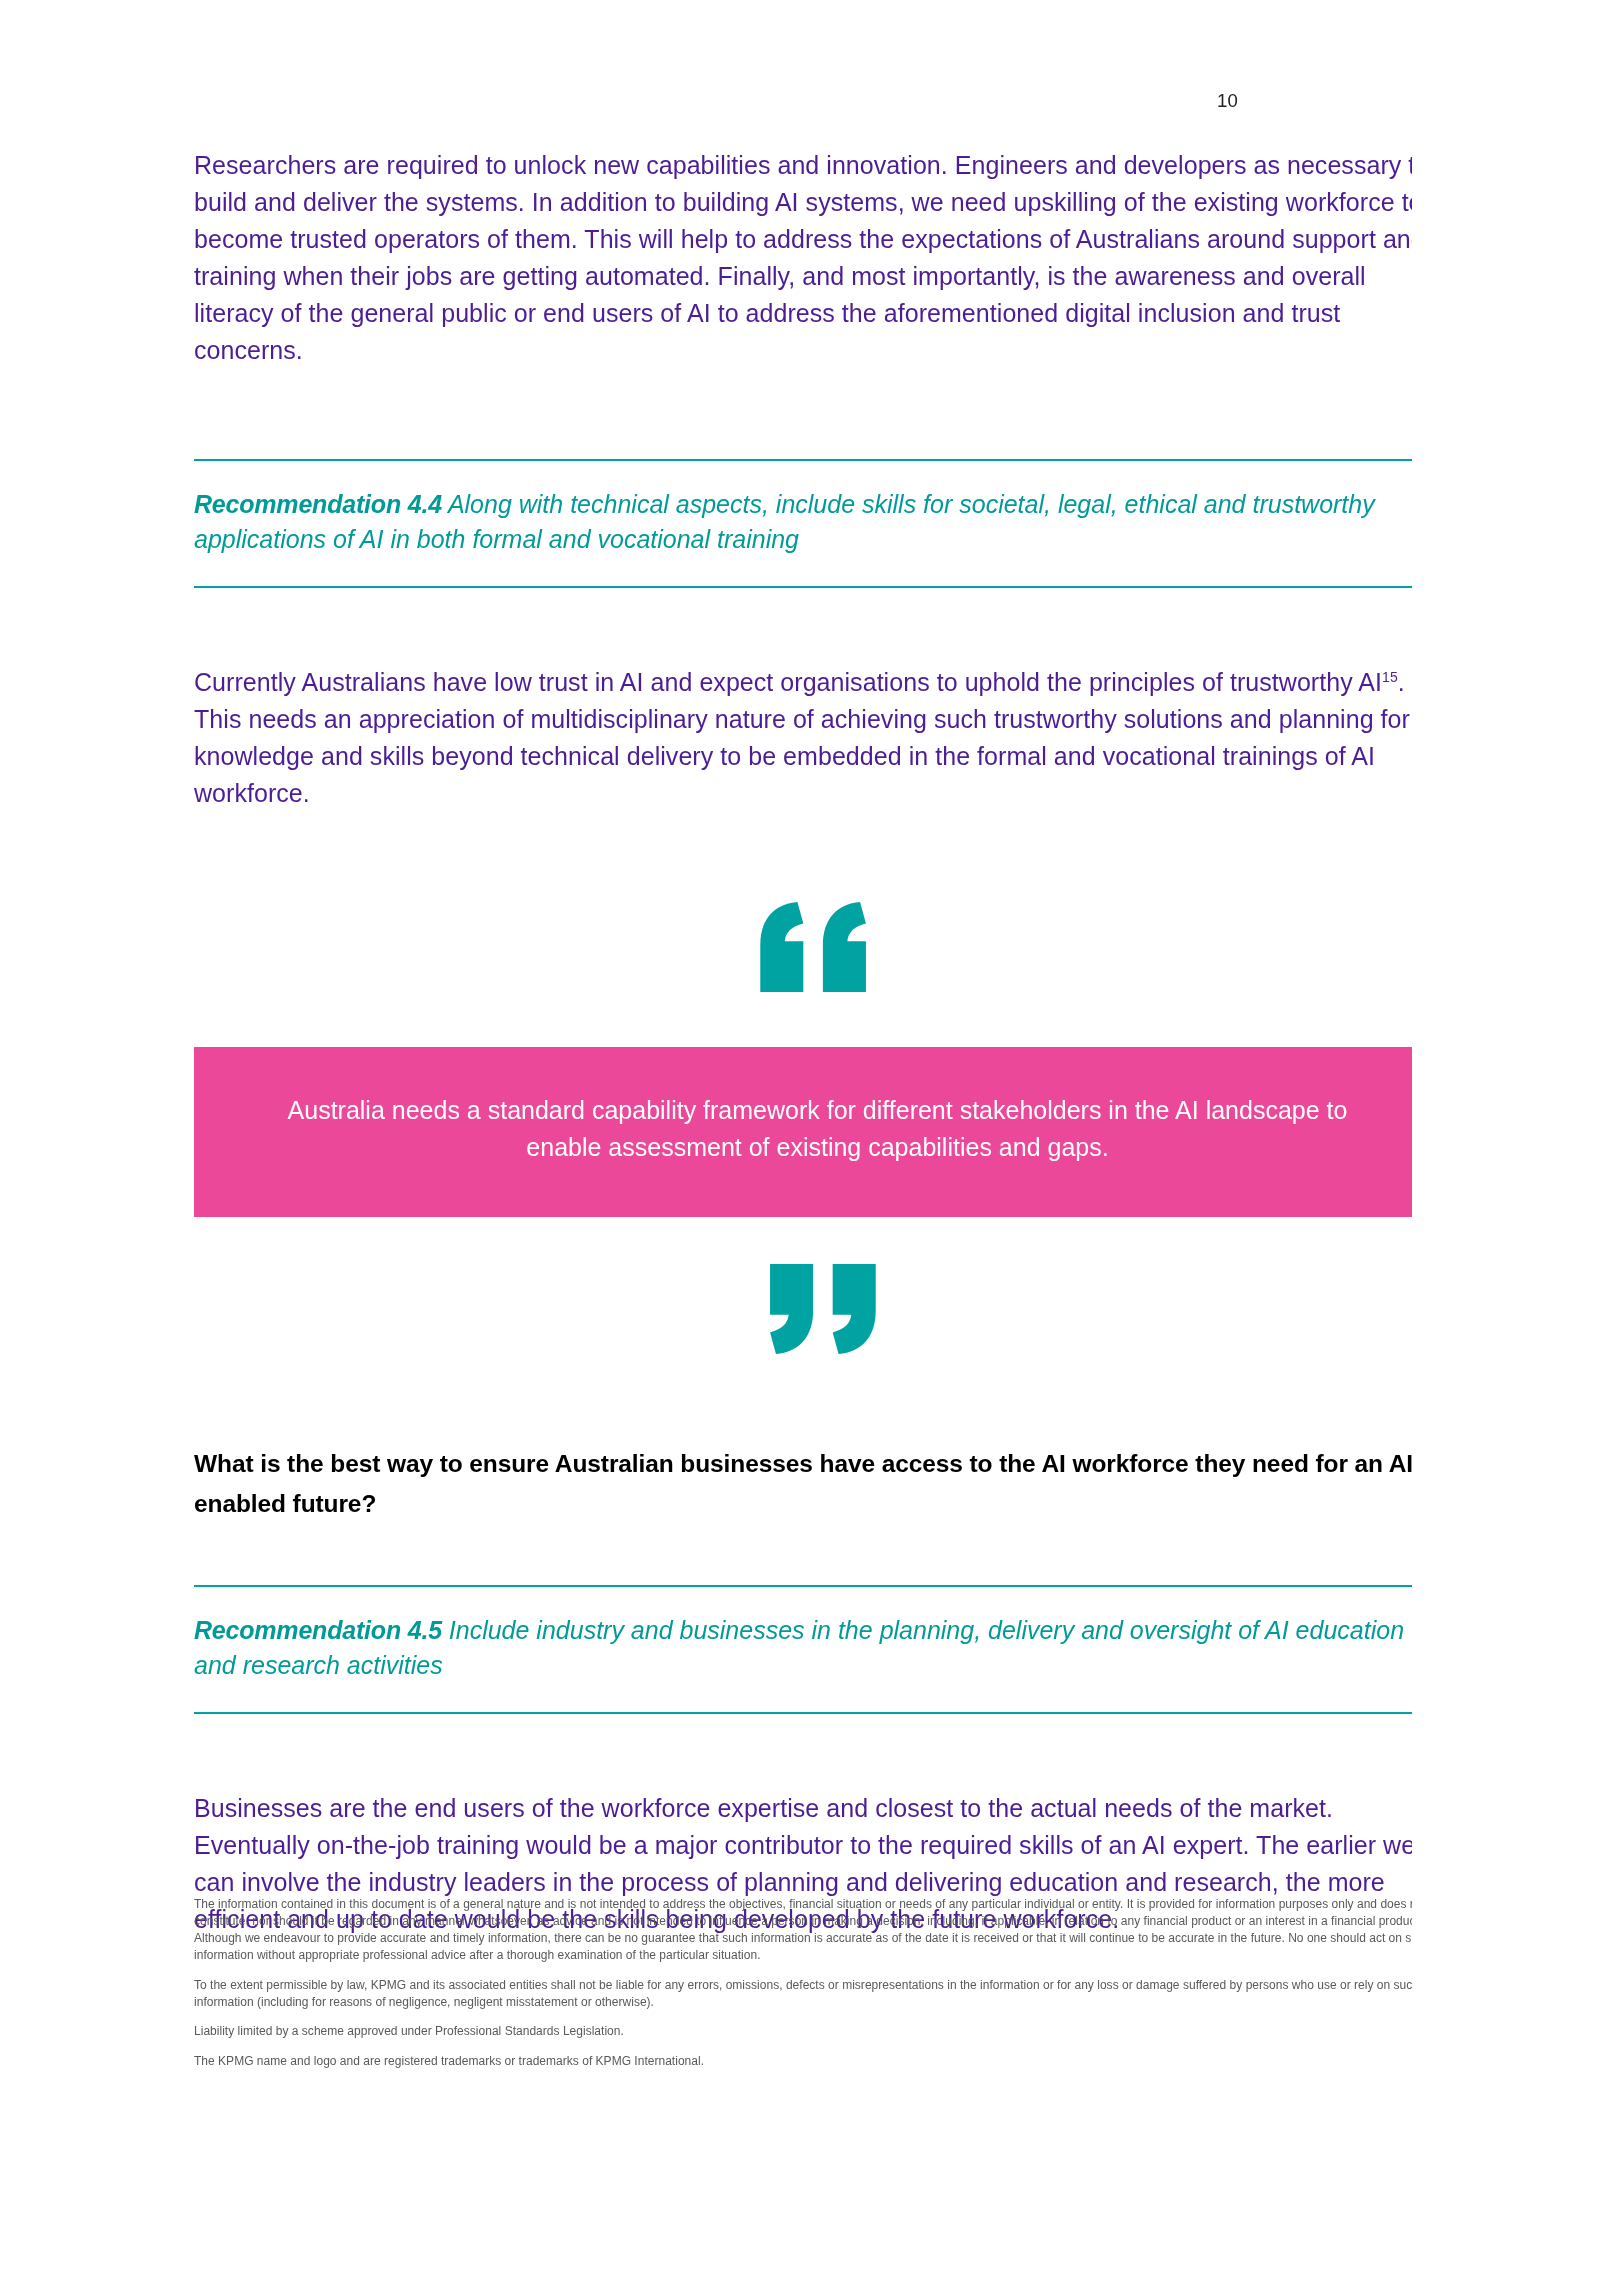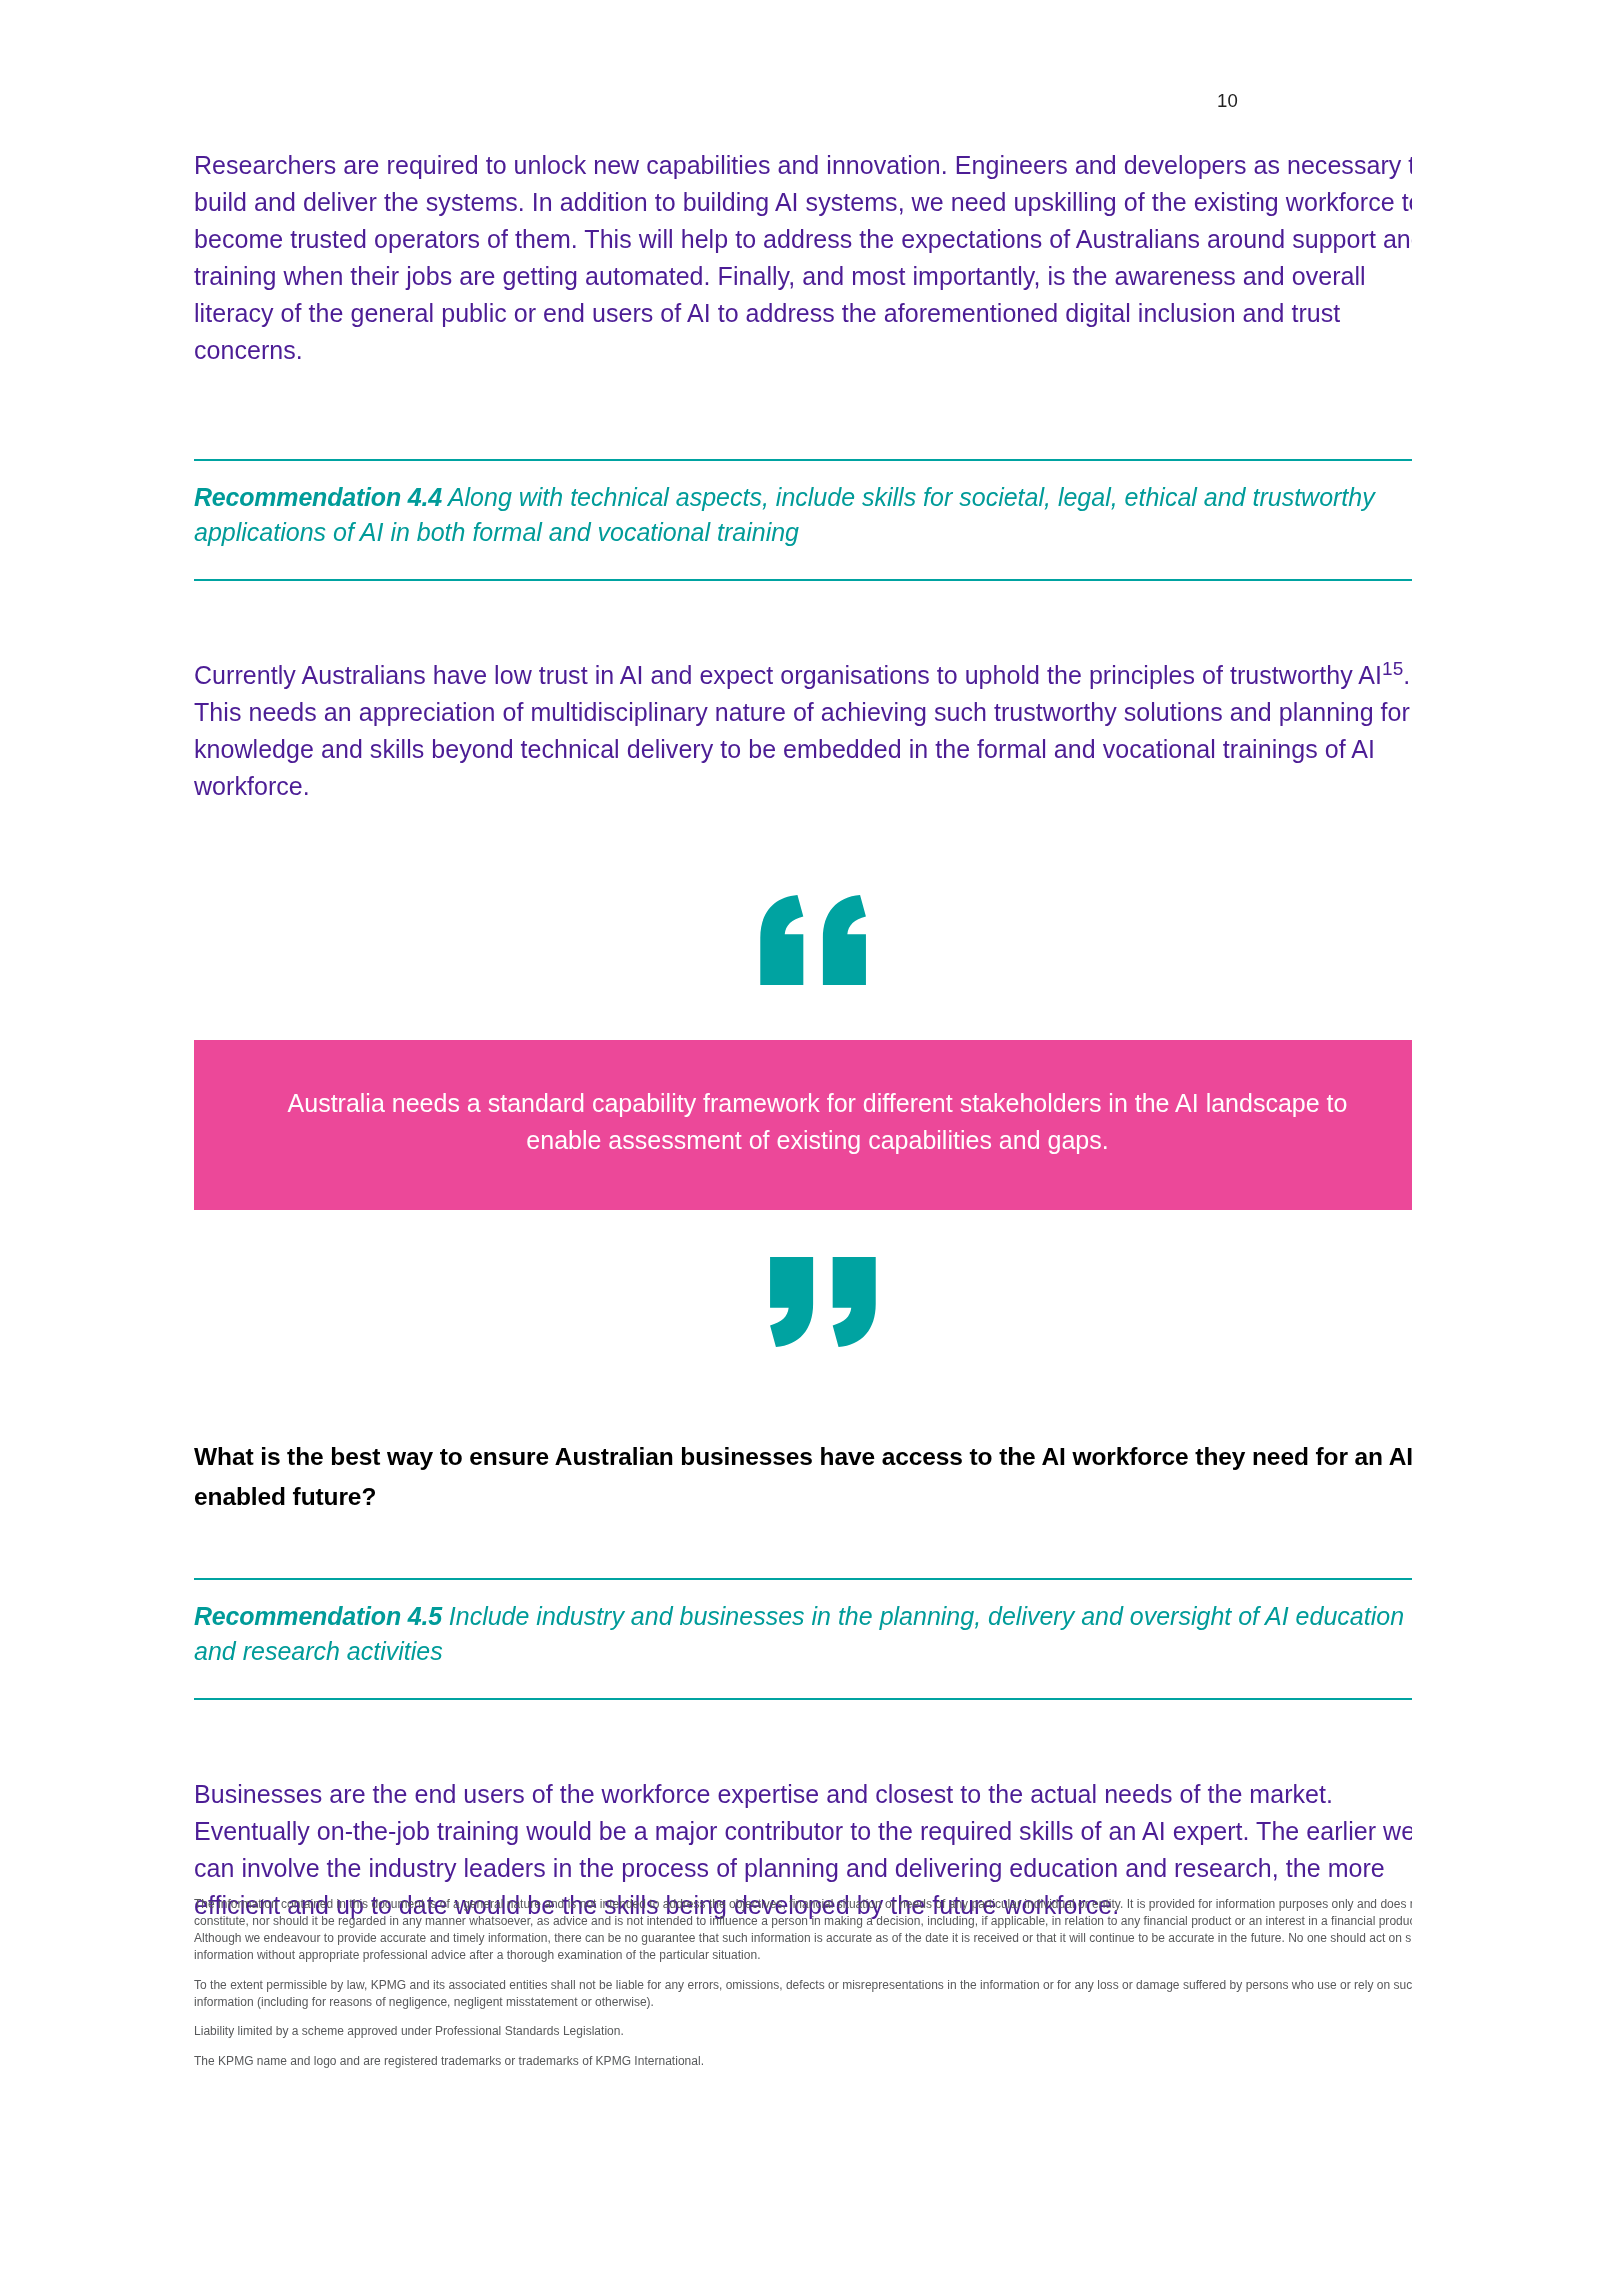--- a/index.html
+++ b/index.html
@@ -41,30 +41,30 @@
 
   
   .body-par {
     font-size: 25px;
     line-height: 37px;
     color: #4c1d95;
     margin: 0;
     letter-spacing: 0.05px;
   }
   .body-par sup {
-    font-size: 19px;
+    font-size: 14px;
     vertical-align: super;
     line-height: 0;
   }
 
   
   .rec-block {
     border-top: 2.5px solid #00a3a1;
     border-bottom: 2.5px solid #00a3a1;
-    padding: 19px 0 29px 0;
+    padding: 26px 0 29px 0;
   }
   .rec-text {
     font-size: 25px;
     line-height: 35px;
     color: #009b99;
     font-style: italic;
     margin: 0;
   }
   .rec-text .rec-label {
     font-weight: bold;

